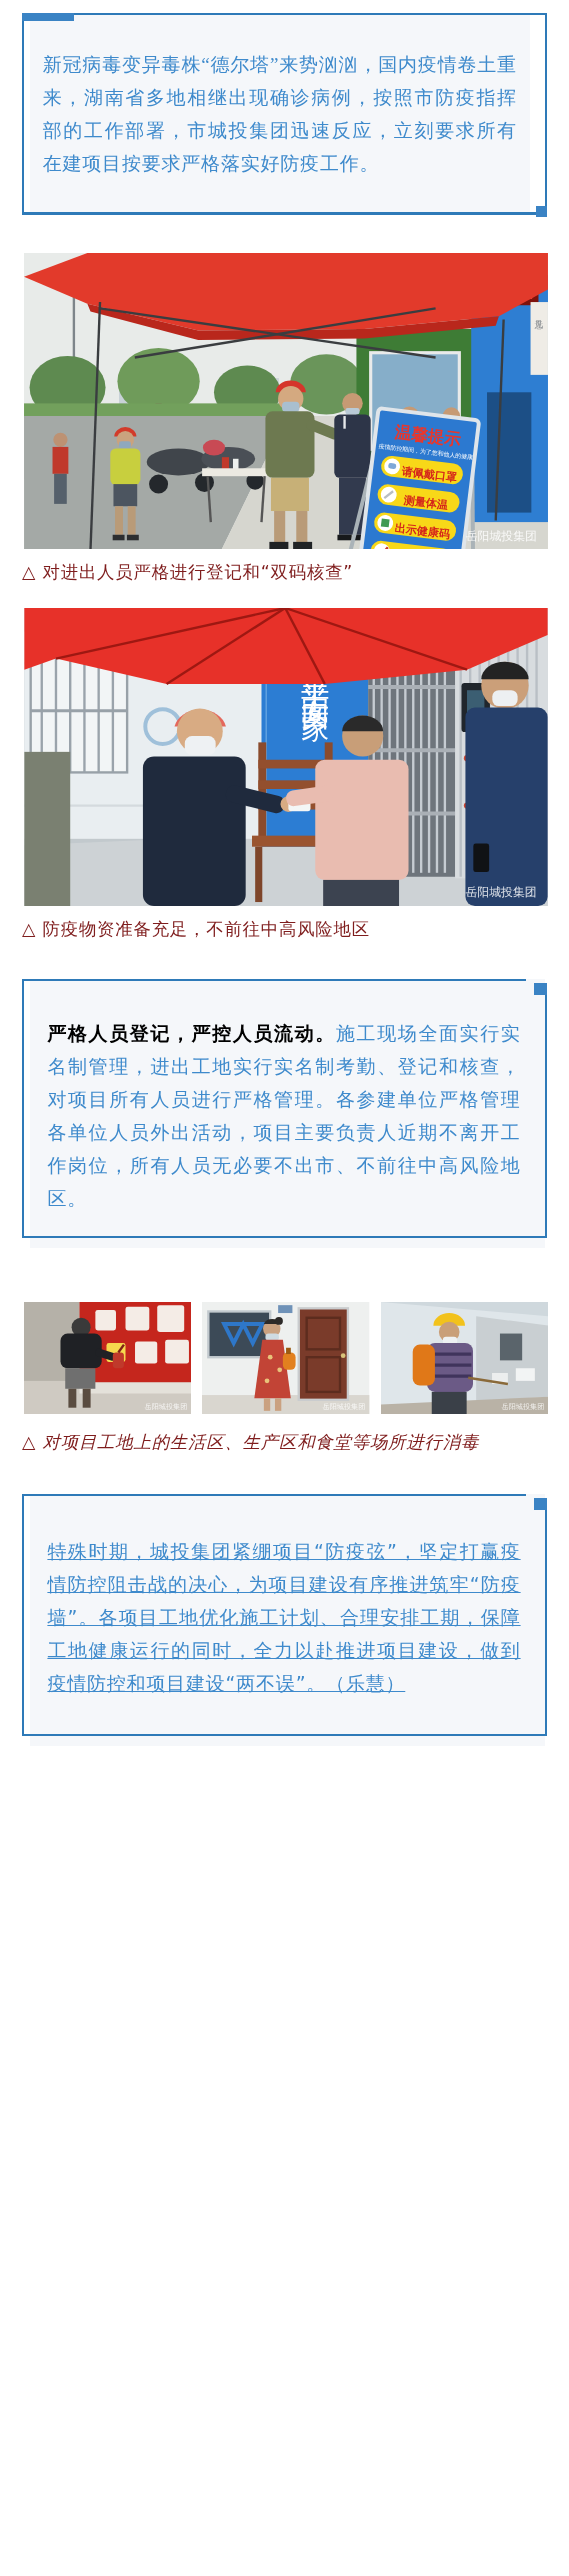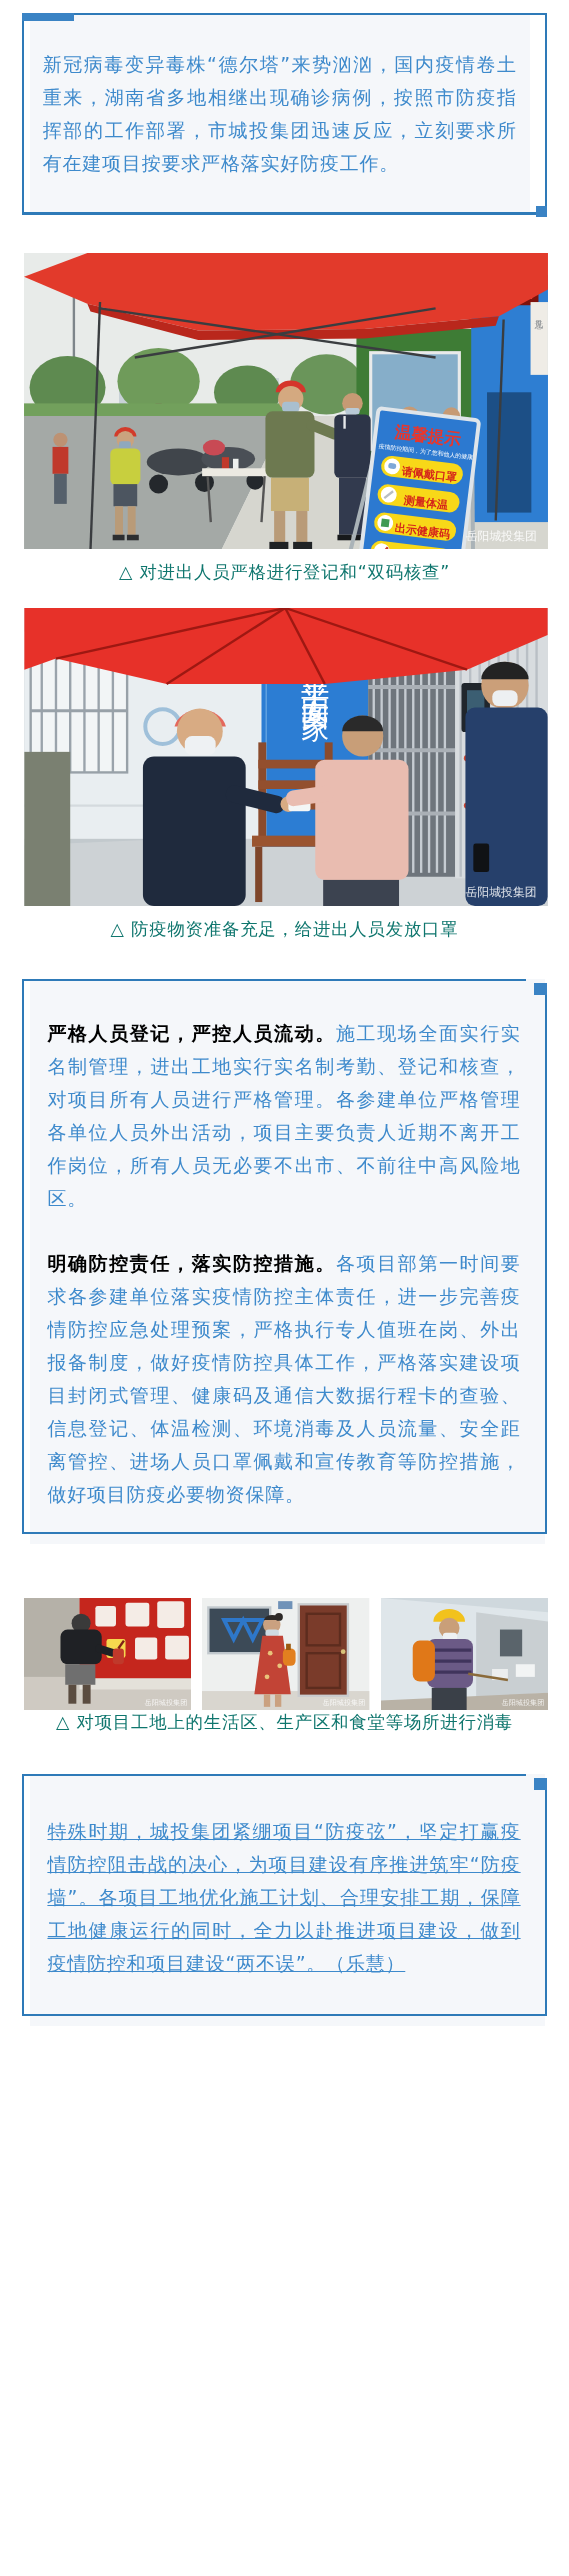--- a/index.html
+++ b/index.html
@@ -15,35 +15,35 @@
   .frame-a .tab-tl{left:0;top:0;width:52px;height:8px;}
   .frame-a .tab-br{right:0;bottom:-2.4px;width:11px;height:11px;}
   
   .frame-b .ln-top{left:0;right:20.6px;top:0;height:2.4px;}
   .frame-b .ln-left{left:0;top:0;bottom:9.5px;width:2.4px;}
   .frame-b .ln-right{right:0;top:16px;bottom:9.5px;width:2.4px;}
   .frame-b .ln-bottom{left:0;right:0;bottom:9.5px;height:2.4px;}
   .frame-b .tab-tr{right:0;top:4px;width:12.7px;height:12.7px;}
   .panel{position:relative;z-index:1;background:#f5f7fa;color:#3e8acc;
          font-size:19px;line-height:33px;letter-spacing:0.8px;text-align:justify;}
-  .panel-a{margin:8px 17.4px 11px 8px;padding:35px 12.7px;}
+  .panel-a{margin:8px 17.4px 11px 8px;padding:35px 12.7px;font-family:Liberation Serif, serif;}
   .panel-b{margin:12px 2.4px 0 8px;padding:38px 24px 33px 17.4px;}
   .panel-c{margin:12px 2.4px 0 8px;padding:41px 24px 46px 17.4px;text-decoration:underline;}
   .panel p{margin:0;}
   .panel p + p{margin-top:32px;}
   .panel strong{font-weight:700;color:#000000;}
   .photo{width:524px;margin-left:24px;display:block;line-height:0;}
   .photo svg{display:block;}
-  .caption{width:525px;margin-left:22px;text-align:center;color:#0f766e;
+  .caption{width:525px;margin-left:22px;text-align:left;color:#7f1d1d;
            font-size:17.4px;line-height:24px;letter-spacing:0.8px;}
   .strip{width:524px;margin-left:24px;display:flex;gap:11px;}
   .strip .cell{flex:1;line-height:0;}
   svg{font-family:"DejaVu Sans","Liberation Sans",sans-serif;}
   .mt48{margin-top:38px;}.mt14{margin-top:11px;}.mt30{margin-top:24px;}
-  .mt68{margin-top:54px;}.mt20{margin-top:0;}.mt50{margin-top:40px;}.mt16{margin-top:12.7px;}
+  .mt68{margin-top:54px;}.mt20{margin-top:16px;font-style:italic;}.mt50{margin-top:40px;}.mt16{margin-top:12.7px;}
   .vtext{writing-mode:vertical-rl;text-orientation:upright;}
 </style>
 </head>
 <body>
 
 <div class="callout frame-a mt16">
   <div class="ln ln-top"></div>
   <div class="ln ln-left"></div>
   <div class="ln ln-right"></div>
   <div class="ln ln-bottom"></div>
@@ -316,31 +316,30 @@
     <circle cx="608" cy="98" r="30" fill="#cb9f79"></circle>
     <path d="M578,90 a30,22 0 0 1 60,0 z" fill="#232323"></path>
     <rect x="592" y="104" width="32" height="20" rx="8" fill="#edf0f2"></rect>
     <rect x="558" y="126" width="104" height="251" rx="12" fill="#26406b"></rect>
     <rect x="568" y="298" width="20" height="36" rx="3" fill="#101215"></rect>
   </g>
   <rect x="0" y="182" width="58" height="195" fill="#7a8071"></rect>
   <text x="648" y="364" font-size="15" fill="#ffffff" opacity="0.85" text-anchor="end">岳阳城投集团</text>
 </svg>
 </div>
-<div class="caption mt14">△ 防疫物资准备充足，给进出人员发放口罩</div>
+<div class="caption mt14">△ 防疫物资准备充足，不前往中高风险地区</div>
 
 <div class="callout frame-b mt48">
   <div class="ln ln-top"></div>
   <div class="ln ln-left"></div>
   <div class="ln ln-right"></div>
   <div class="ln ln-bottom"></div>
   <div class="tab tab-tr"></div>
   <div class="panel panel-b">
     <p><strong>严格人员登记，严控人员流动。</strong><span>施工现场全面实行实名制管理，进出工地实行实名制考勤、登记和核查，对项目所有人员进行严格管理。各参建单位严格管理各单位人员外出活动，项目主要负责人近期不离开工作岗位，所有人员无必要不出市、不前往中高风险地区。</span></p>
-    <p><strong>明确防控责任，落实防控措施。</strong><span>各项目部第一时间要求各参建单位落实疫情防控主体责任，进一步完善疫情防控应急处理预案，严格执行专人值班在岗、外出报备制度，做好疫情防控具体工作，严格落实建设项目封闭式管理、健康码及通信大数据行程卡的查验、信息登记、体温检测、环境消毒及人员流量、安全距离管控、进场人员口罩佩戴和宣传教育等防控措施，做好项目防疫必要物资保障。</span></p>
   </div>
 </div>
 
 <div class="strip mt68">
   <div class="cell">
     <svg viewBox="0 0 211 142" width="100%" height="112" preserveAspectRatio="none">
       <rect x="0" y="0" width="211" height="142" fill="#cfcac2"></rect>
       <rect x="0" y="0" width="70" height="100" fill="#b5b1a8"></rect>
       <g>
         <rect x="70" y="0" width="141" height="102" fill="#c5261d"></rect>

